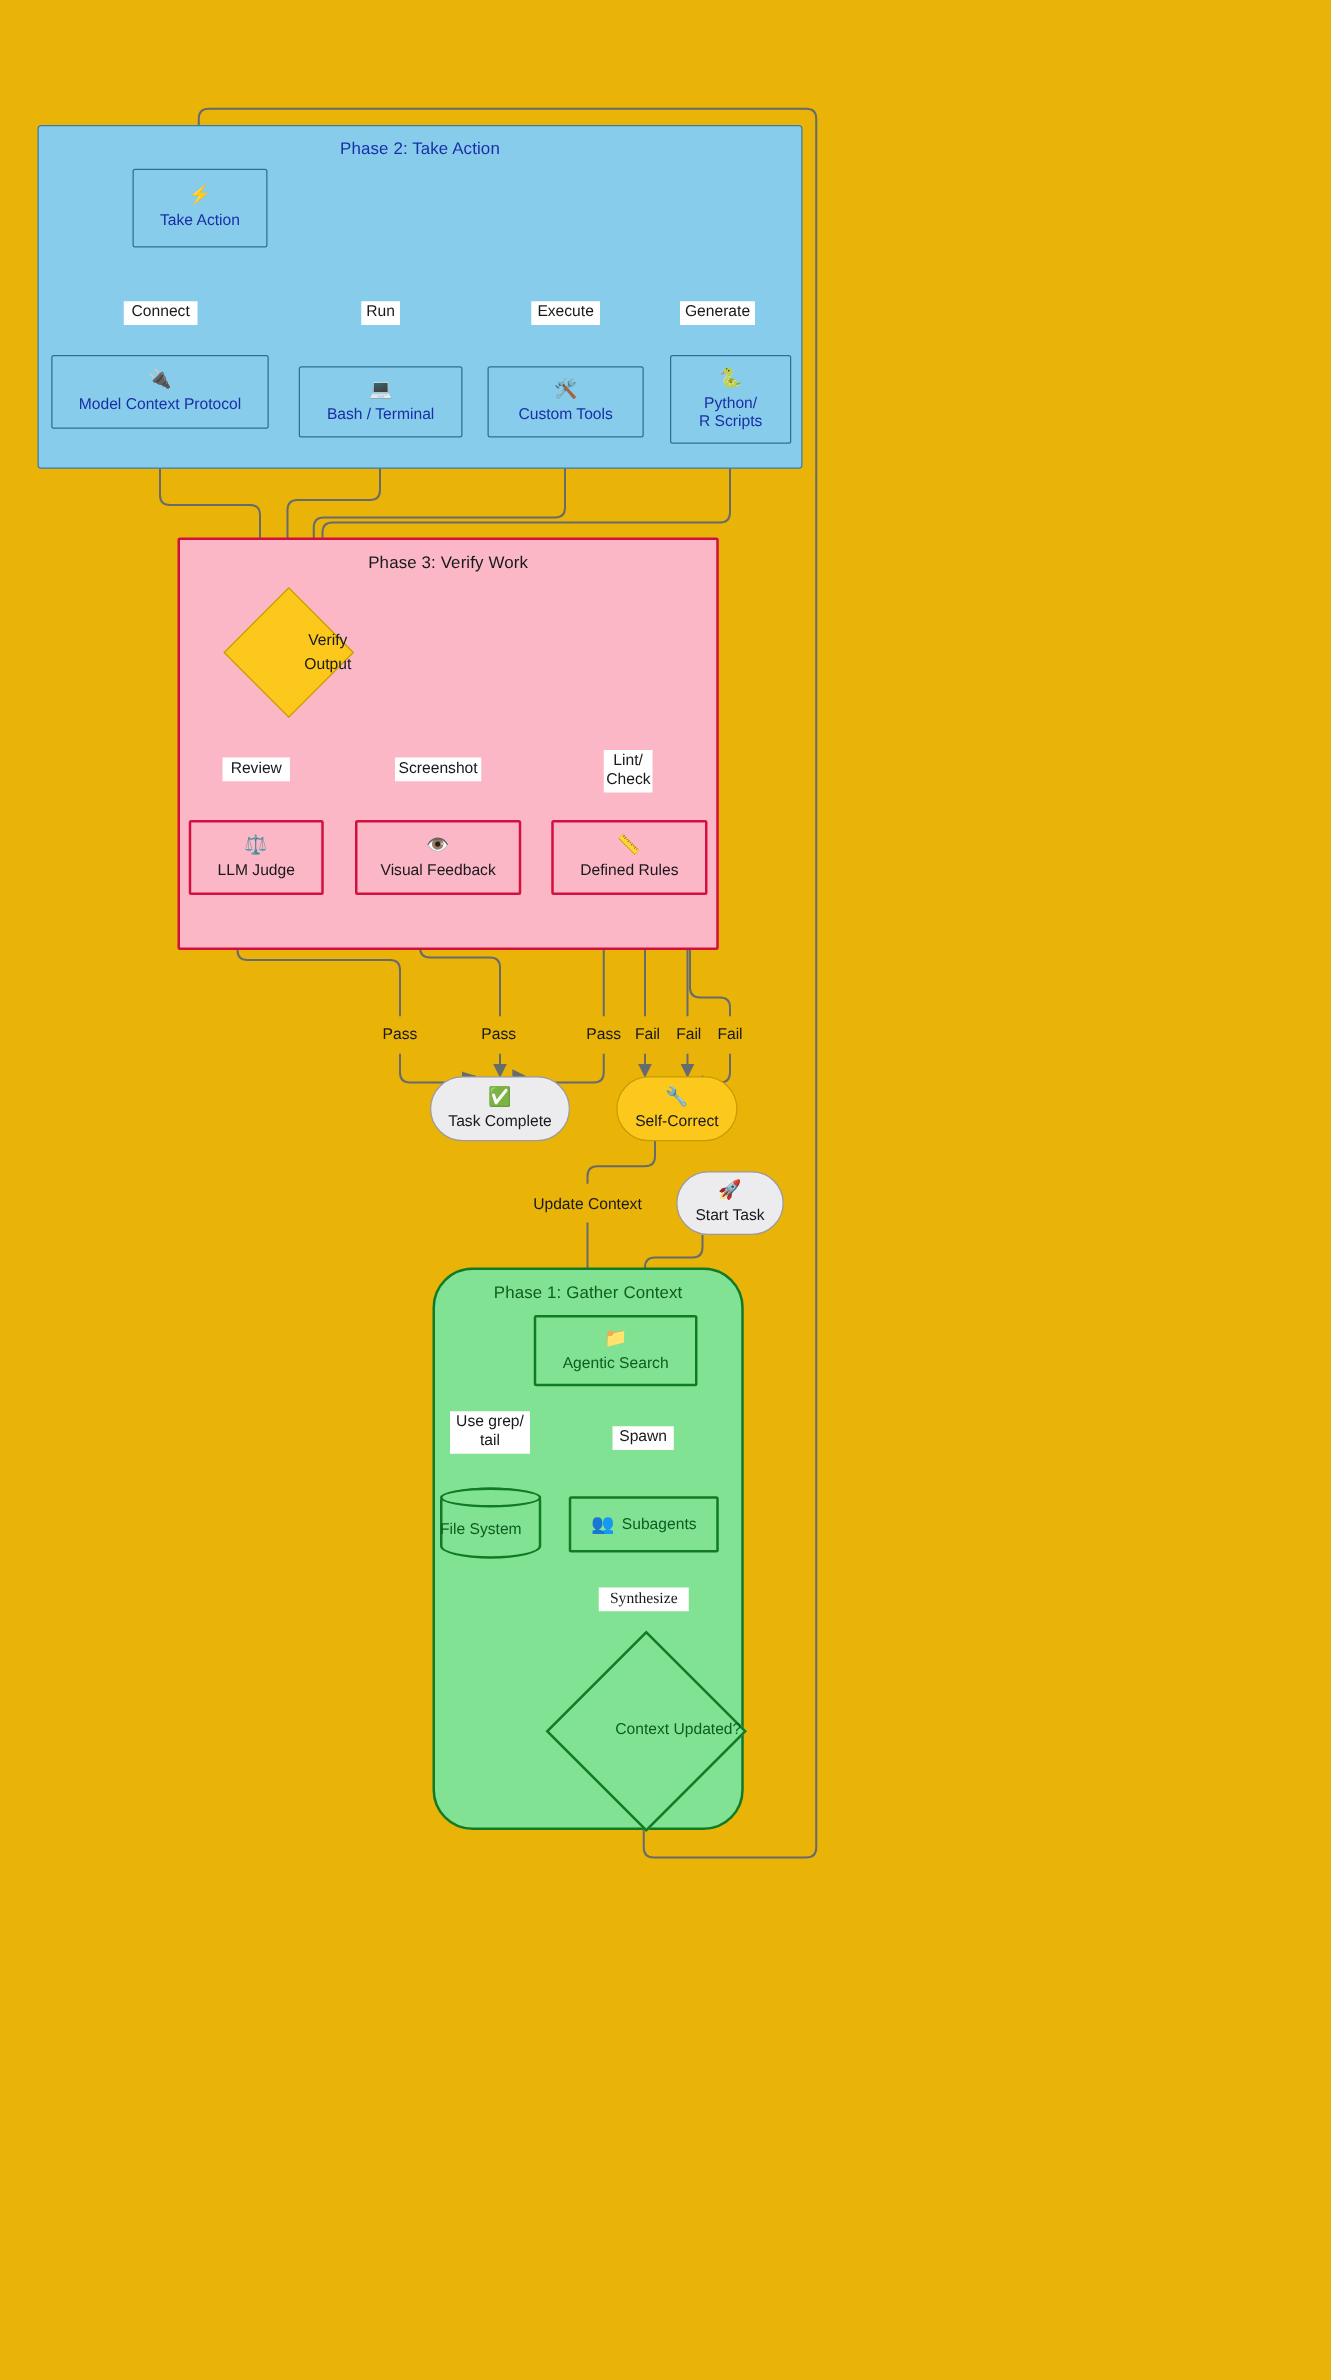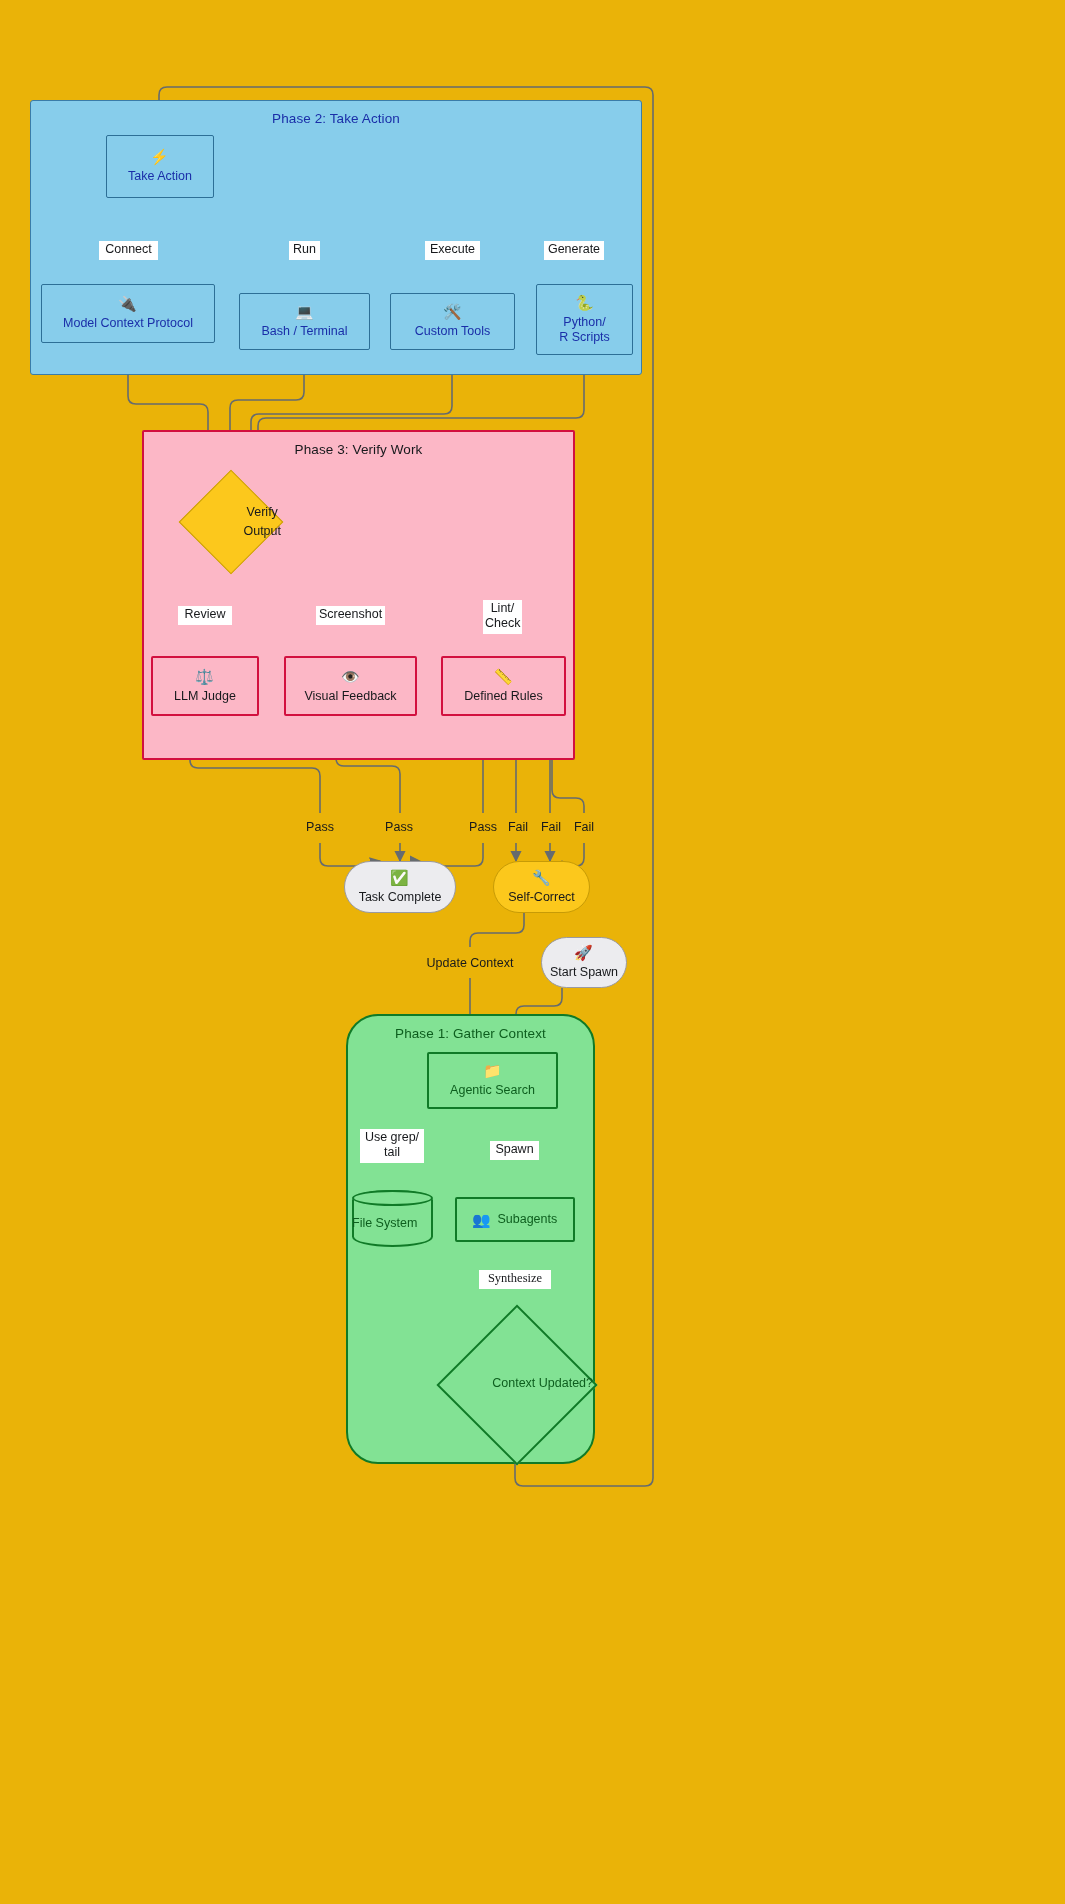--- a/index.html
+++ b/index.html
@@ -363,21 +363,21 @@
 
   <div class="node stadium-yellow" style="left:493px; top:861px; width:97px; height:52px;">
     <span class="nicon">🔧</span>
     <span class="nlabel">Self-Correct</span>
   </div>
 
   <div class="edge-label nobg" style="left:412px; top:955px; width:116px; height:19px;text-align:center;">Update Context</div>
 
   <div class="node stadium-grey" style="left:541px; top:937px; width:86px; height:51px;">
     <span class="nicon">🚀</span>
-    <span class="nlabel">Start Spawn</span>
+    <span class="nlabel">Start Task</span>
   </div>
 
   <div class="cluster phase1" style="left:346px; top:1014px; width:249px; height:450px;border-radius:32px;">
     <div class="cluster-title">Phase 1: Gather Context</div>
   </div>
 
   <div class="node rect-green" style="left:427px; top:1052px; width:131px; height:57px;">
     <span class="nicon">📁</span>
     <span class="nlabel">Agentic Search</span>
   </div>

